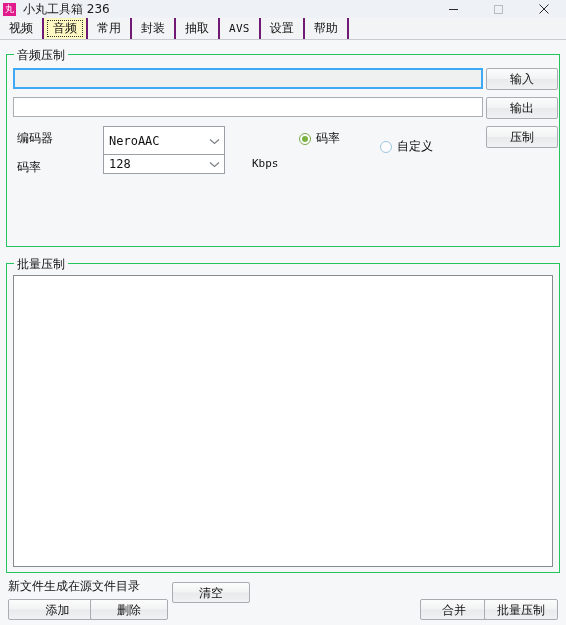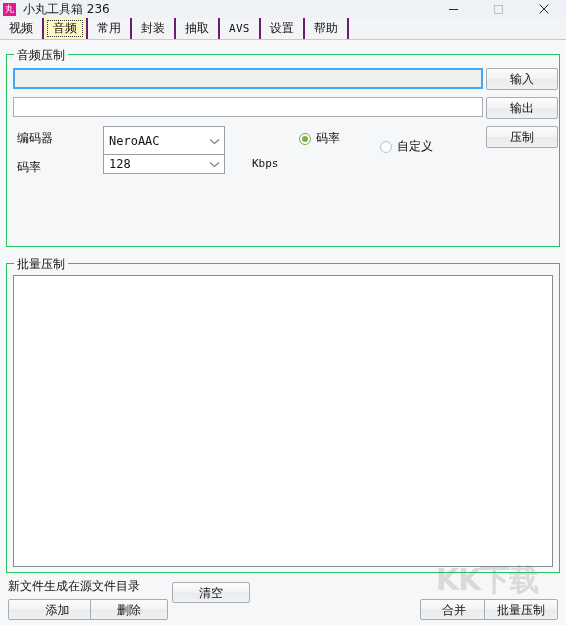--- a/index.html
+++ b/index.html
@@ -399,14 +399,13 @@
   <span>清空</span>
 </div>
 <div class="btn" id="btn-merge">
   <span>合并</span>
 </div>
 <div class="btn" id="btn-batch">
   <span>批量压制</span>
 </div>
 
 <div class="watermark">
-  <div class="wm-main">KK下载</div>
 </div>
 
 </body></html>

